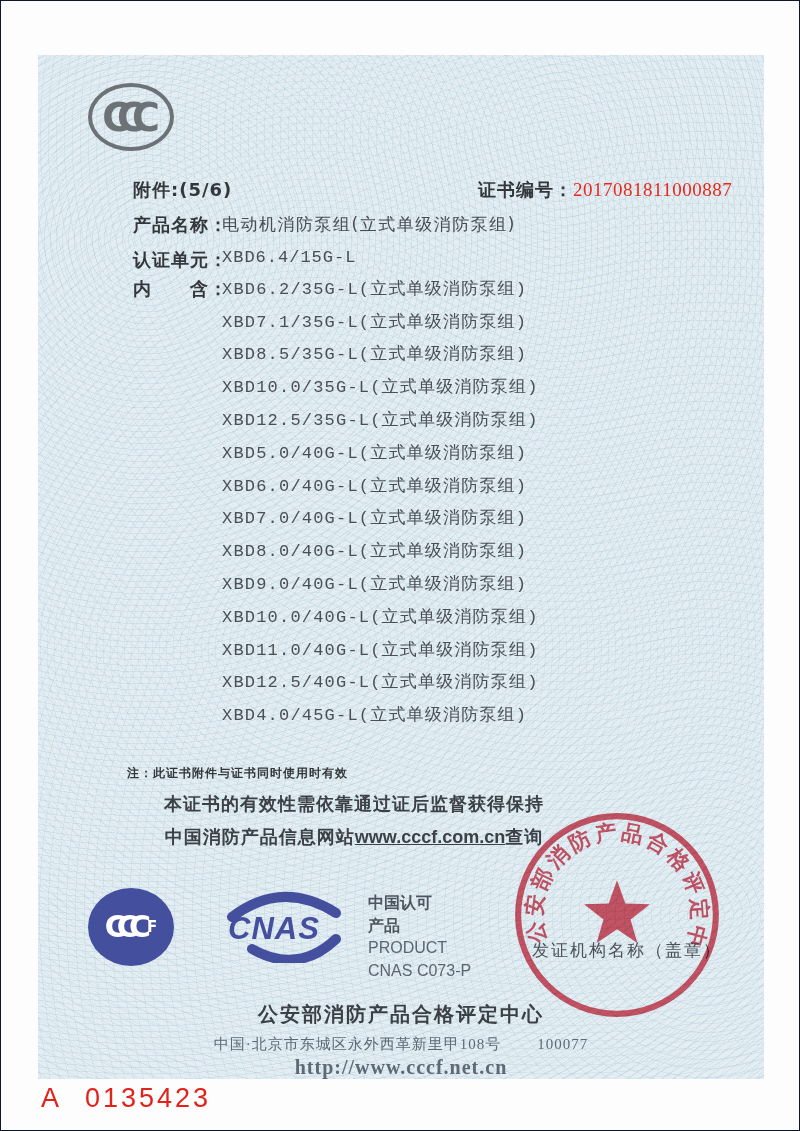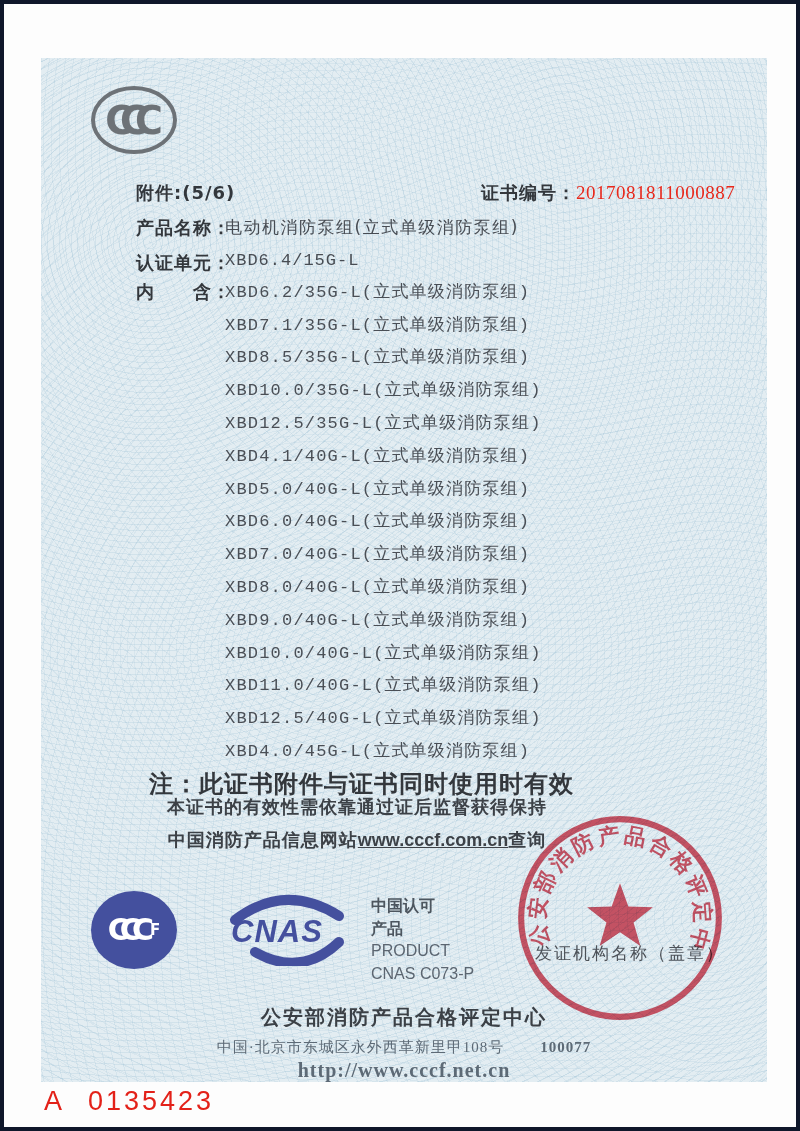--- a/index.html
+++ b/index.html
@@ -6,21 +6,21 @@
   html, body { background: #ffffff; }
   body {
     font-family: "DejaVu Sans", sans-serif;
     width: 800px; height: 1131px;
     position: relative;
   }
   .page {
     position: absolute; left: 0; top: 0;
     width: 800px; height: 1131px;
     background: #fdfdfd;
-    border: 4px solid #0f172a;
+    border: 1px solid #0f172a;
     overflow: hidden;
   }
   
   .paper {
     position: absolute; left: 37px; top: 54px;
     width: 726px; height: 1024px;
     background-color: #e3edf2;
     background-image:
       repeating-radial-gradient(circle at 15% 18%, rgba(148,187,209,.22) 0 1px, rgba(0,0,0,0) 1px 6px),
       repeating-radial-gradient(circle at 72% 8%,  rgba(148,187,209,.17) 0 1px, rgba(0,0,0,0) 1px 8px),
@@ -77,21 +77,21 @@
 
   
   .contains-label { left: 95px; top: 222px; }
   .contains-list { left: 184px; top: 217px; }
   .contains-item {
     height: 32.8px; display: flex; align-items: center;
     font-family: "Liberation Mono", monospace;
     font-size: 17px; letter-spacing: 1.2px; color: #4a4f56; white-space: nowrap;
   }
 
-  .note-line { left: 108px; top: 710px; font-size: 24px; font-weight: bold;
+  .note-line { left: 89px; top: 710px; font-size: 12px; font-weight: bold;
                color: #33373c; letter-spacing: 1px; }
 
   
   .statements { left: 0; width: 632px; top: 737px; text-align: center; }
   .stmt {
     font-size: 18px; font-weight: bold; color: #3c4147;
     letter-spacing: 1px; margin-bottom: 9px; white-space: nowrap;
   }
   .stmt .url {
     font-family: "Liberation Sans", sans-serif; font-weight: bold;
@@ -122,21 +122,21 @@
   }
   .stamp { left: 472px; top: 753px; width: 214px; height: 214px;
            mix-blend-mode: multiply; opacity: .88; }
 
   
   .issuer-name { left: 0; width: 726px; top: 946px; text-align: center;
     font-size: 20px; font-weight: bold; color: #3b4046; letter-spacing: 2px; }
   .issuer-addr { left: 0; width: 726px; top: 980px; text-align: center;
     font-family: "Liberation Serif", serif;
     font-size: 15px; color: #5d6a76; letter-spacing: 1px; white-space: nowrap; }
-  .issuer-addr .postcode { margin-left: 36px; font-weight: bold; }
+  .issuer-addr .postcode { margin-left: 36px; }
   .issuer-web { left: 0; width: 726px; top: 1001px; text-align: center;
     font-family: "Liberation Serif", serif; font-weight: bold;
     font-size: 20px; color: #5d6a76; letter-spacing: 1px; }
 
   
   .serial {
     position: absolute; left: 40px; top: 1082px;
     font-family: "Liberation Sans", sans-serif;
     font-size: 27px; color: #e32119; letter-spacing: 3px; word-spacing: 14px;
   }
@@ -166,21 +166,20 @@
       <span class="field-value mono-val">XBD6.4/15G-L</span>
     </div>
 
     <div class="abs contains-label label">内　　含：</div>
     <div class="abs contains-list">
       <div class="contains-item">XBD6.2/35G-L(立式单级消防泵组)</div>
       <div class="contains-item">XBD7.1/35G-L(立式单级消防泵组)</div>
       <div class="contains-item">XBD8.5/35G-L(立式单级消防泵组)</div>
       <div class="contains-item">XBD10.0/35G-L(立式单级消防泵组)</div>
       <div class="contains-item">XBD12.5/35G-L(立式单级消防泵组)</div>
-      <div class="contains-item">XBD4.1/40G-L(立式单级消防泵组)</div>
       <div class="contains-item">XBD5.0/40G-L(立式单级消防泵组)</div>
       <div class="contains-item">XBD6.0/40G-L(立式单级消防泵组)</div>
       <div class="contains-item">XBD7.0/40G-L(立式单级消防泵组)</div>
       <div class="contains-item">XBD8.0/40G-L(立式单级消防泵组)</div>
       <div class="contains-item">XBD9.0/40G-L(立式单级消防泵组)</div>
       <div class="contains-item">XBD10.0/40G-L(立式单级消防泵组)</div>
       <div class="contains-item">XBD11.0/40G-L(立式单级消防泵组)</div>
       <div class="contains-item">XBD12.5/40G-L(立式单级消防泵组)</div>
       <div class="contains-item">XBD4.0/45G-L(立式单级消防泵组)</div>
     </div>

